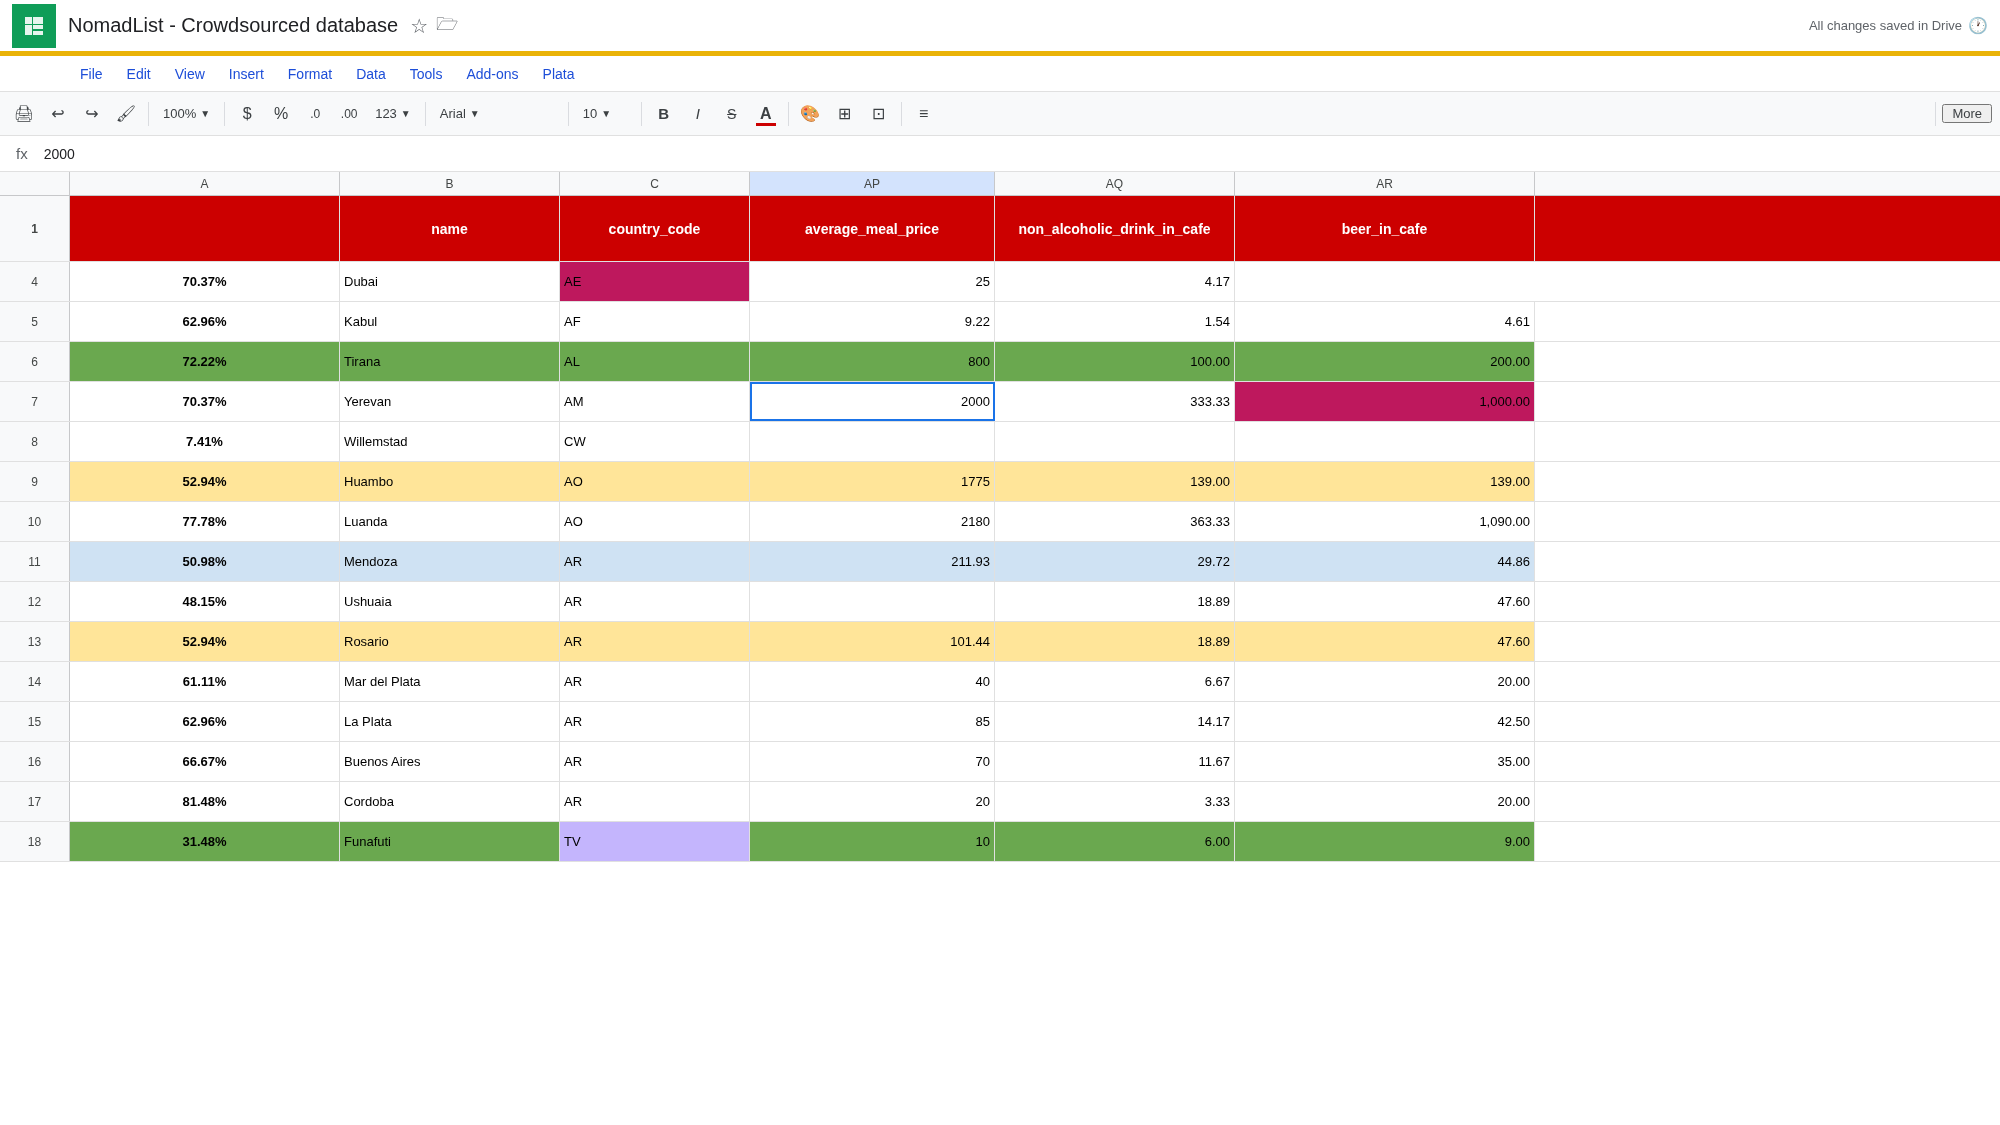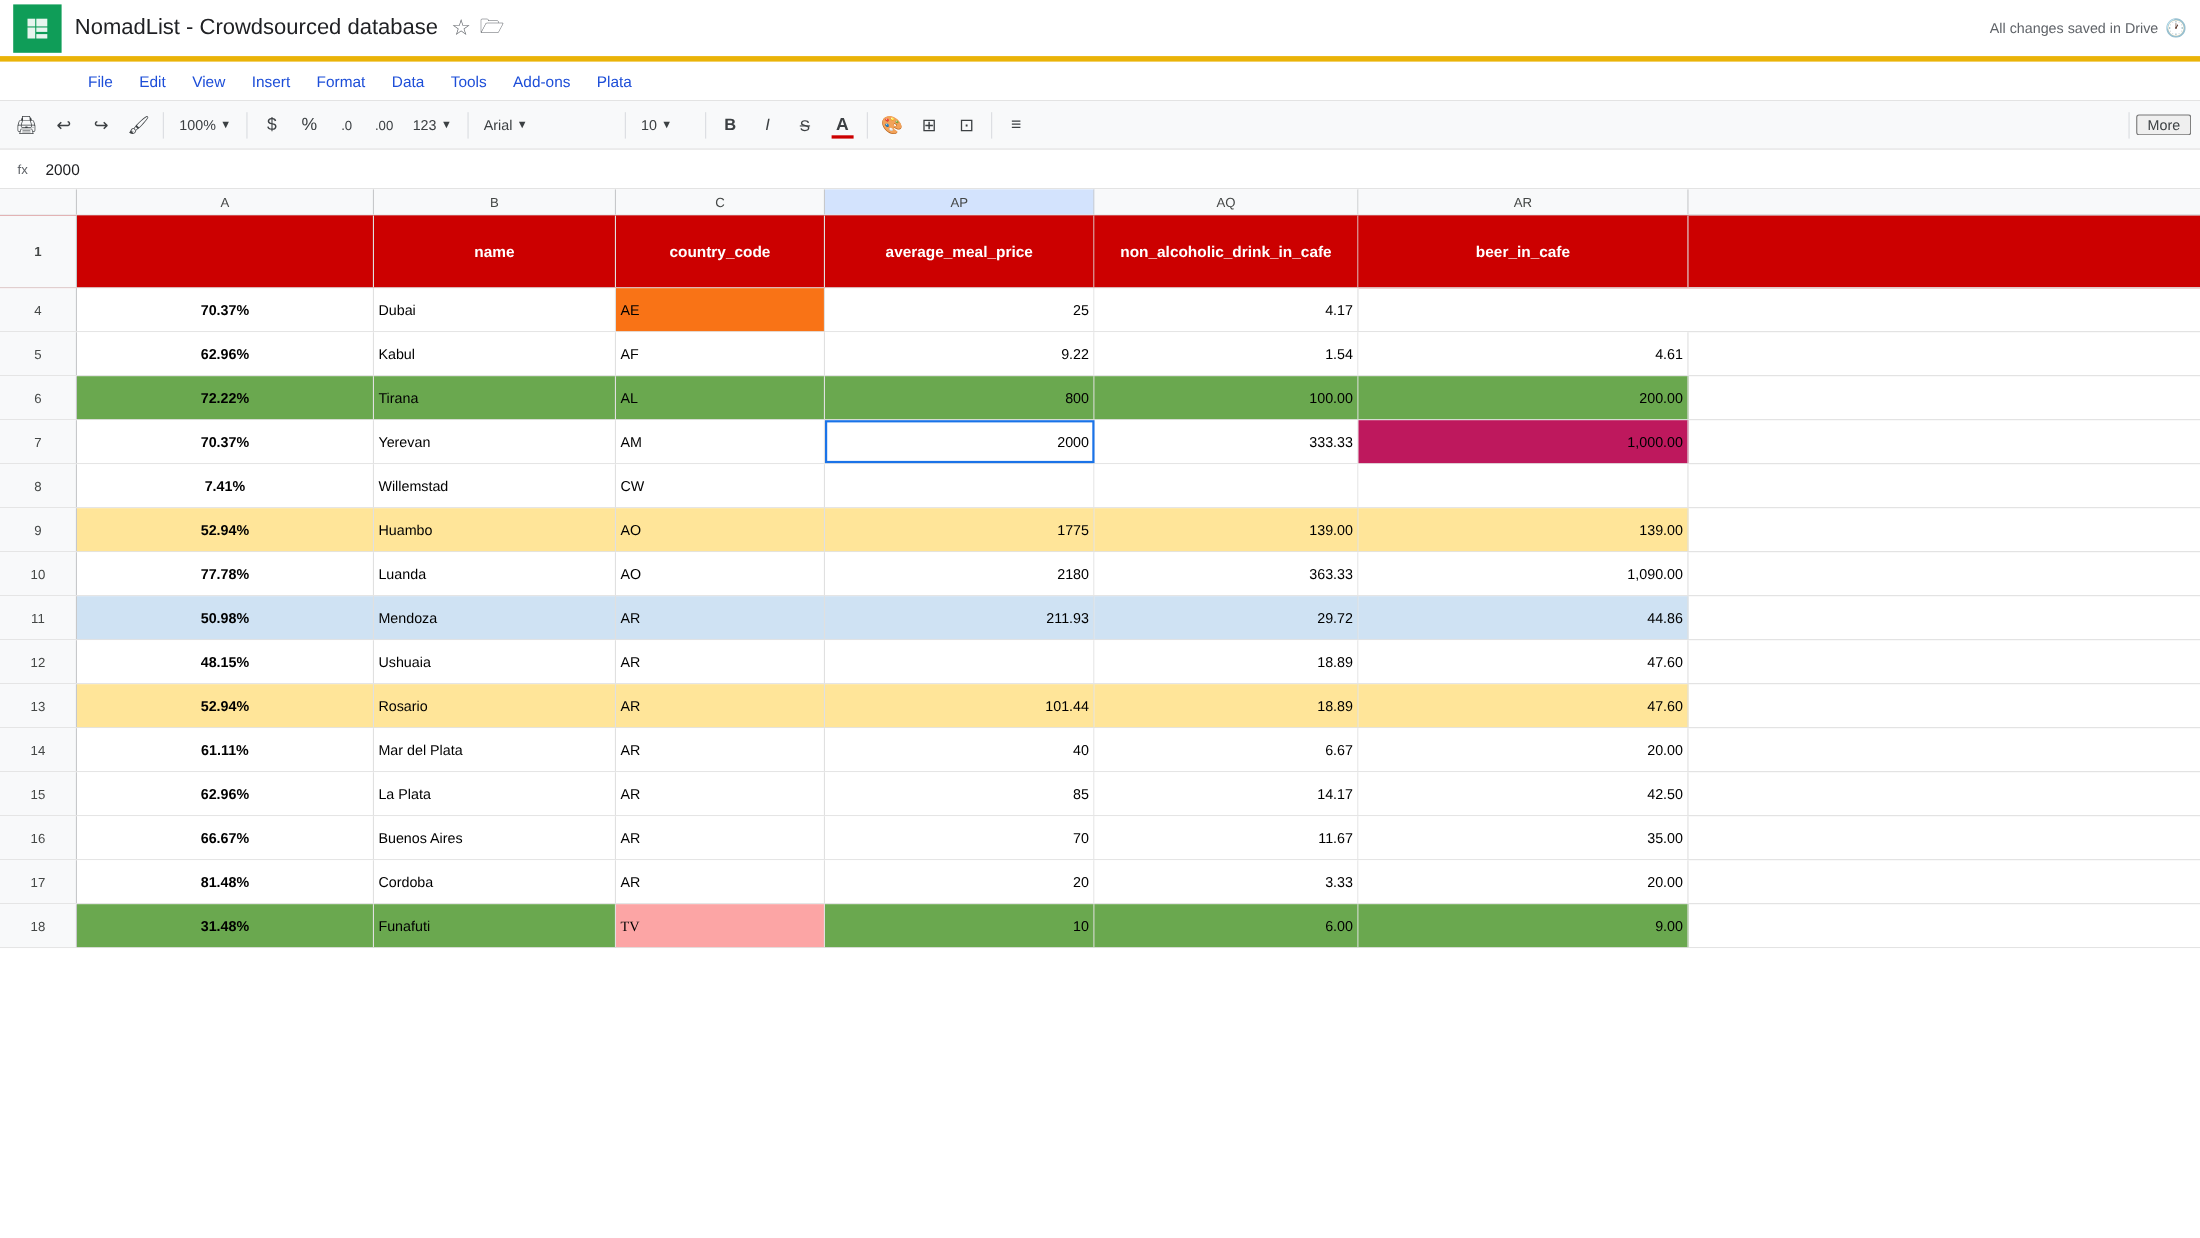--- a/index.html
+++ b/index.html
@@ -24,21 +24,21 @@
     .tb-dropdown { display: flex; align-items: center; height: 32px; padding: 0 8px; border: none; background: transparent; border-radius: 4px; cursor: pointer; font-size: 13px; color: #3c4043; gap: 4px; }
     .tb-font-name { width: 130px; }
     .tb-font-size { width: 60px; }
     .tb-bold { font-weight: bold; font-size: 15px; }
     .tb-italic { font-style: italic; font-size: 15px; }
     .tb-strike { text-decoration: line-through; font-size: 14px; }
     .tb-more { font-size: 13px; color: #3c4043; padding: 0 8px; }
 
     
     #formula-bar { display: flex; align-items: center; height: 36px; border-bottom: 1px solid #e0e0e0; padding: 0 8px; gap: 8px; }
-    #fx-label { font-size: 12px; color: #5f6368; margin: 0 8px; }
+    #fx-label { font-size: 15px; color: #5f6368; margin: 0 8px; }
     #formula-input { flex: 1; font-size: 14px; color: #202124; border: none; outline: none; background: transparent; }
 
     
     #sheet-area { display: flex; flex-direction: column; overflow: hidden; }
 
     
     #col-headers { display: flex; height: 24px; background: #f8f9fa; border-bottom: 1px solid #c7c8ca; }
     .row-num-header { width: 70px; flex-shrink: 0; border-right: 1px solid #c7c8ca; background: #f8f9fa; }
     .col-header { display: flex; align-items: center; justify-content: center; font-size: 12px; color: #444746; border-right: 1px solid #c7c8ca; background: #f8f9fa; cursor: pointer; user-select: none; }
     .col-header.selected { background: #d3e3fd; }
@@ -174,21 +174,21 @@
     <div class="cell red-bg cell-center cell-bold" style="width:245px; justify-content:center; font-size:14px; text-align:center; white-space:pre-wrap;">average_meal_price</div>
     <div class="cell red-bg cell-center cell-bold" style="width:240px; justify-content:center; font-size:14px; text-align:center; white-space:pre-wrap;">non_alcoholic_drink_in_cafe</div>
     <div class="cell red-bg cell-center cell-bold" style="width:300px; justify-content:center; font-size:14px;">beer_in_cafe</div>
   </div>
 
   <div id="data-rows">
       <div class="sheet-row">
         <div class="row-num">4</div>
         <div class="cell" style="width: 270px; background: rgb(255, 255, 255); justify-content: center; font-weight: bold;">70.37%</div>
         <div class="cell" style="width: 220px; background: rgb(255, 255, 255);">Dubai</div>
-        <div class="cell" style="width: 190px; background: #f97316;">AE</div>
+        <div class="cell" style="width: 190px; background: #be185d;">AE</div>
         <div class="cell" style="width: 245px; background: rgb(255, 255, 255); justify-content: flex-end;">25</div>
         <div class="cell" style="width: 240px; background: rgb(255, 255, 255); justify-content: flex-end;">4.17</div>
       </div>
       <div class="sheet-row">
         <div class="row-num">5</div>
         <div class="cell" style="width: 270px; background: rgb(255, 255, 255); justify-content: center; font-weight: bold;">62.96%</div>
         <div class="cell" style="width: 220px; background: rgb(255, 255, 255);">Kabul</div>
         <div class="cell" style="width: 190px; background: rgb(255, 255, 255);">AF</div>
         <div class="cell" style="width: 245px; background: rgb(255, 255, 255); justify-content: flex-end;">9.22</div>
         <div class="cell" style="width: 240px; background: rgb(255, 255, 255); justify-content: flex-end;">1.54</div>
@@ -299,19 +299,19 @@
         <div class="cell" style="width: 220px; background: rgb(255, 255, 255);">Cordoba</div>
         <div class="cell" style="width: 190px; background: rgb(255, 255, 255);">AR</div>
         <div class="cell" style="width: 245px; background: rgb(255, 255, 255); justify-content: flex-end;">20</div>
         <div class="cell" style="width: 240px; background: rgb(255, 255, 255); justify-content: flex-end;">3.33</div>
         <div class="cell" style="width: 300px; background: rgb(255, 255, 255); justify-content: flex-end;">20.00</div>
       </div>
       <div class="sheet-row">
         <div class="row-num">18</div>
         <div class="cell" style="width: 270px; background: rgb(106, 168, 79); justify-content: center; font-weight: bold;">31.48%</div>
         <div class="cell" style="width: 220px; background: rgb(106, 168, 79);">Funafuti</div>
-        <div class="cell" style="width: 190px; background: #fca5a5; font-family: Liberation Serif, serif;">TV</div>
+        <div class="cell" style="width: 190px; background: #c4b5fd;">TV</div>
         <div class="cell" style="width: 245px; background: rgb(106, 168, 79); justify-content: flex-end;">10</div>
         <div class="cell" style="width: 240px; background: rgb(106, 168, 79); justify-content: flex-end;">6.00</div>
         <div class="cell" style="width: 300px; background: rgb(106, 168, 79); justify-content: flex-end;">9.00</div>
       </div>
     </div>
 </div>
 
 </body></html>

